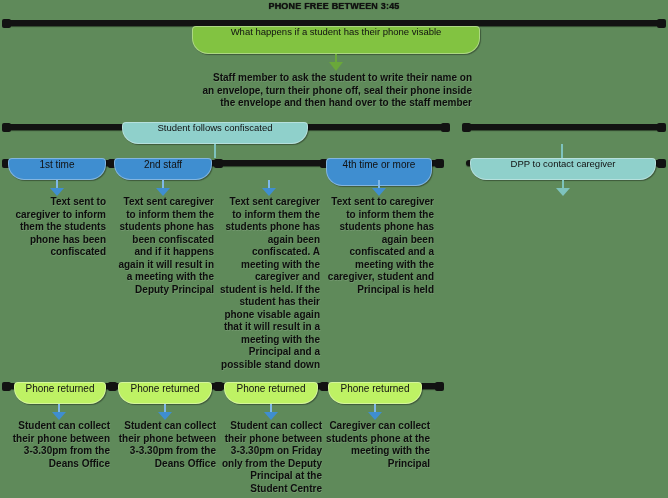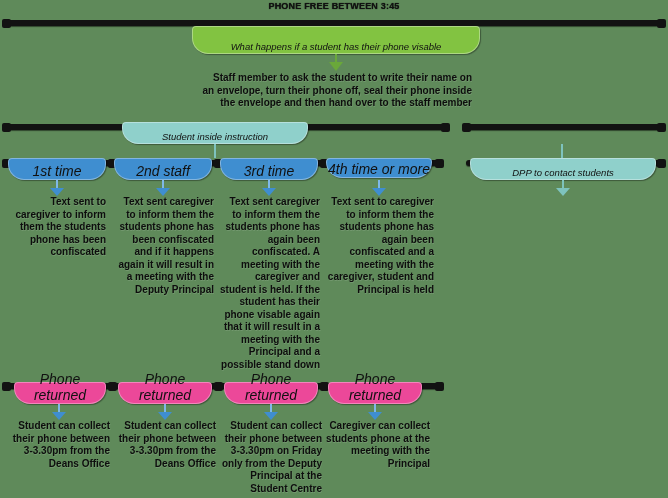--- a/index.html
+++ b/index.html
@@ -18,37 +18,36 @@
   #canvas {
     position: absolute;
     inset: 0;
     background: #5f8a5a;
   }
   
   .node {
     position: absolute;
     box-sizing: border-box;
     display: flex;
-    align-items: flex-end;
+    align-items: flex-start;
     justify-content: center;
     text-align: center;
     color: #111;
     line-height: 1.15;
-    font-style: italic;
   }
   
   .pill {
     border-radius: 4px 4px 16px 16px;
     border: 1px solid rgba(255,255,255,0.35);
     box-shadow: 1px 1px 1px rgba(0,0,0,0.35);
   }
   .green { background: #82c341; }
   .teal  { background: #8fd0cb; }
   .blue  { background: #3f8ed0; }
-  .blue2 { background: #ec4899; }
+  .blue2 { background: #bef264; }
 
   
   .rail {
     position: absolute;
     background: #121212;
     height: 6px;
     border-radius: 3px;
     box-shadow: 0 1px 1px rgba(0,0,0,0.5);
   }
   .rail-cap {
@@ -90,21 +89,21 @@
     position: absolute;
     box-sizing: border-box;
     text-align: right;
     font-size: 10px;
     font-weight: bold;
     color: #0d0d0d;
     line-height: 1.25;
     text-shadow: 0.5px 0.5px 0 rgba(255,255,255,0.12);
   }
   .pill-label { font-size: 9.5px; }
-  .pill-label-sm { font-size: 14px; }
+  .pill-label-sm { font-size: 10px; }
 </style>
 </head>
 <body>
 
 <div id="canvas">
 
   <div class="title">PHONE FREE BETWEEN 3:45</div>
 
   <div class="rail" style="left:6px; top:20px; width:656px;"></div>
   <div class="rail-cap" style="left:2px; top:19px;"></div>
@@ -121,21 +120,21 @@
 
   <div class="rail" style="left:6px; top:124px; width:440px;"></div>
   <div class="rail-cap" style="left:2px; top:123px;"></div>
   <div class="rail-cap" style="left:441px; top:123px;"></div>
 
   <div class="rail" style="left:466px; top:124px; width:196px;"></div>
   <div class="rail-cap" style="left:462px; top:123px;"></div>
   <div class="rail-cap" style="left:657px; top:123px;"></div>
 
   <div class="node pill teal pill-label" style="left:122px; top:122px; width:186px; height:22px;">
-    <span>Student inside instruction</span>
+    <span>Student follows confiscated</span>
   </div>
 
 
   <div class="vline" style="left:214px; top:144px; height:14px; background:#7ec3be;"></div>
   <div class="vline" style="left:561px; top:144px; height:14px; background:#7ec3be;"></div>
 
   <div class="rail" style="left:6px; top:160px; width:434px;"></div>
   <div class="rail-cap" style="left:2px; top:159px;"></div>
   <div class="rail-cap" style="left:435px; top:159px;"></div>
   <div class="rail-cap" style="left:108px; top:159px;"></div>
@@ -152,36 +151,33 @@
   <div class="arrow blue-a" style="left:50px; top:188px;"></div>
   <div class="desc" style="left:6px; top:196px; width:100px;">Text sent to caregiver to inform them the students phone has been confiscated</div>
 
   <div class="node pill blue pill-label-sm" style="left:114px; top:158px; width:98px; height:22px;">
     <span>2nd staff</span>
   </div>
   <div class="vline" style="left:162px; top:180px; height:10px;"></div>
   <div class="arrow blue-a" style="left:156px; top:188px;"></div>
   <div class="desc" style="left:112px; top:196px; width:102px;">Text sent caregiver to inform them the students phone has been confiscated and if it happens again it will result in a meeting with the Deputy Principal</div>
 
-  <div class="node pill blue pill-label-sm" style="left:220px; top:158px; width:98px; height:22px;">
-    <span>3rd time</span>
-  </div>
   <div class="vline" style="left:268px; top:180px; height:10px;"></div>
   <div class="arrow blue-a" style="left:262px; top:188px;"></div>
   <div class="desc" style="left:218px; top:196px; width:102px;">Text sent caregiver to inform them the students phone has again been confiscated. A meeting with the caregiver and student is held. If the student has their phone visable again that it will result in a meeting with the Principal and a possible stand down</div>
 
-  <div class="node pill blue pill-label-sm" style="left:326px; top:158px; width:106px; height:20px;">
+  <div class="node pill blue pill-label-sm" style="left:326px; top:158px; width:106px; height:28px;">
     <span>4th time or more</span>
   </div>
   <div class="vline" style="left:378px; top:180px; height:10px;"></div>
   <div class="arrow blue-a" style="left:372px; top:188px;"></div>
   <div class="desc" style="left:324px; top:196px; width:110px;">Text sent to caregiver to inform them the students phone has again been confiscated and a meeting with the caregiver, student and Principal is held</div>
 
   <div class="node pill teal pill-label" style="left:470px; top:158px; width:186px; height:22px;">
-    <span>DPP to contact students</span>
+    <span>DPP to contact caregiver</span>
   </div>
   <div class="vline" style="left:562px; top:180px; height:10px; background:#7ec3be;"></div>
   <div class="arrow teal-a" style="left:556px; top:188px;"></div>
 
   <div class="rail" style="left:6px; top:383px; width:434px;"></div>
   <div class="rail-cap" style="left:2px; top:382px;"></div>
   <div class="rail-cap" style="left:435px; top:382px;"></div>
   <div class="rail-cap" style="left:108px; top:382px;"></div>
   <div class="rail-cap" style="left:214px; top:382px;"></div>
   <div class="rail-cap" style="left:320px; top:382px;"></div>

